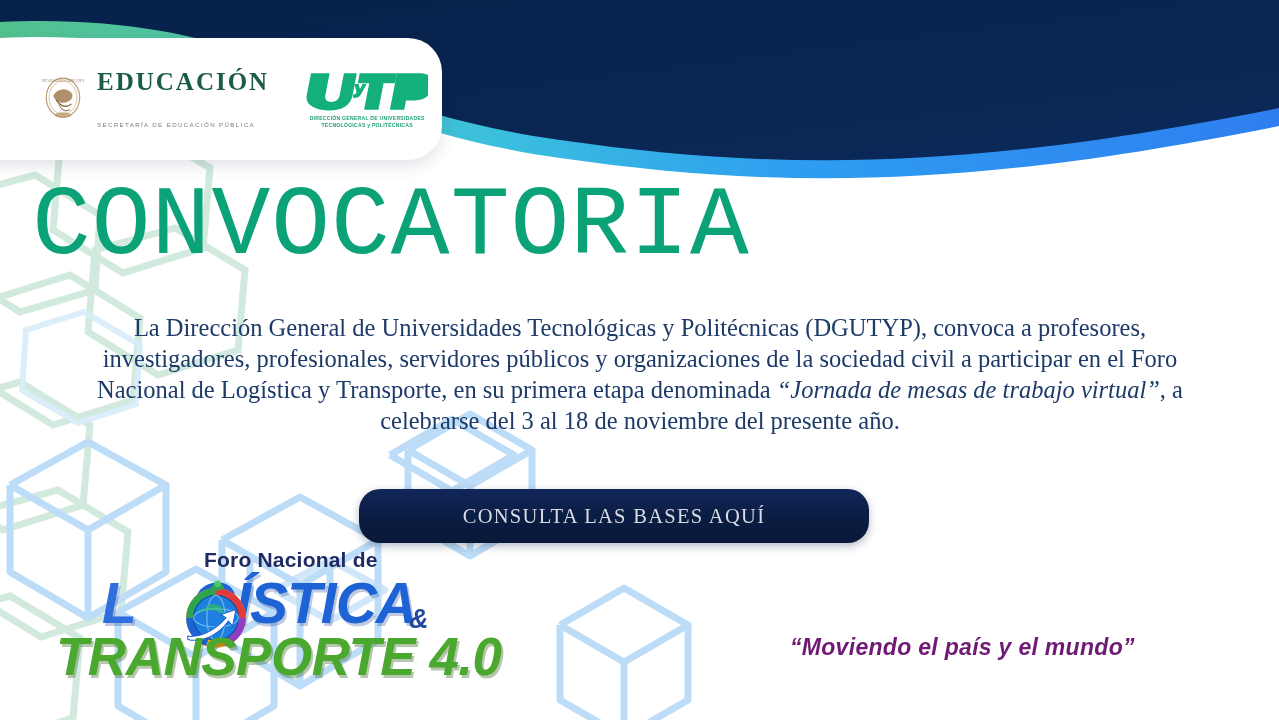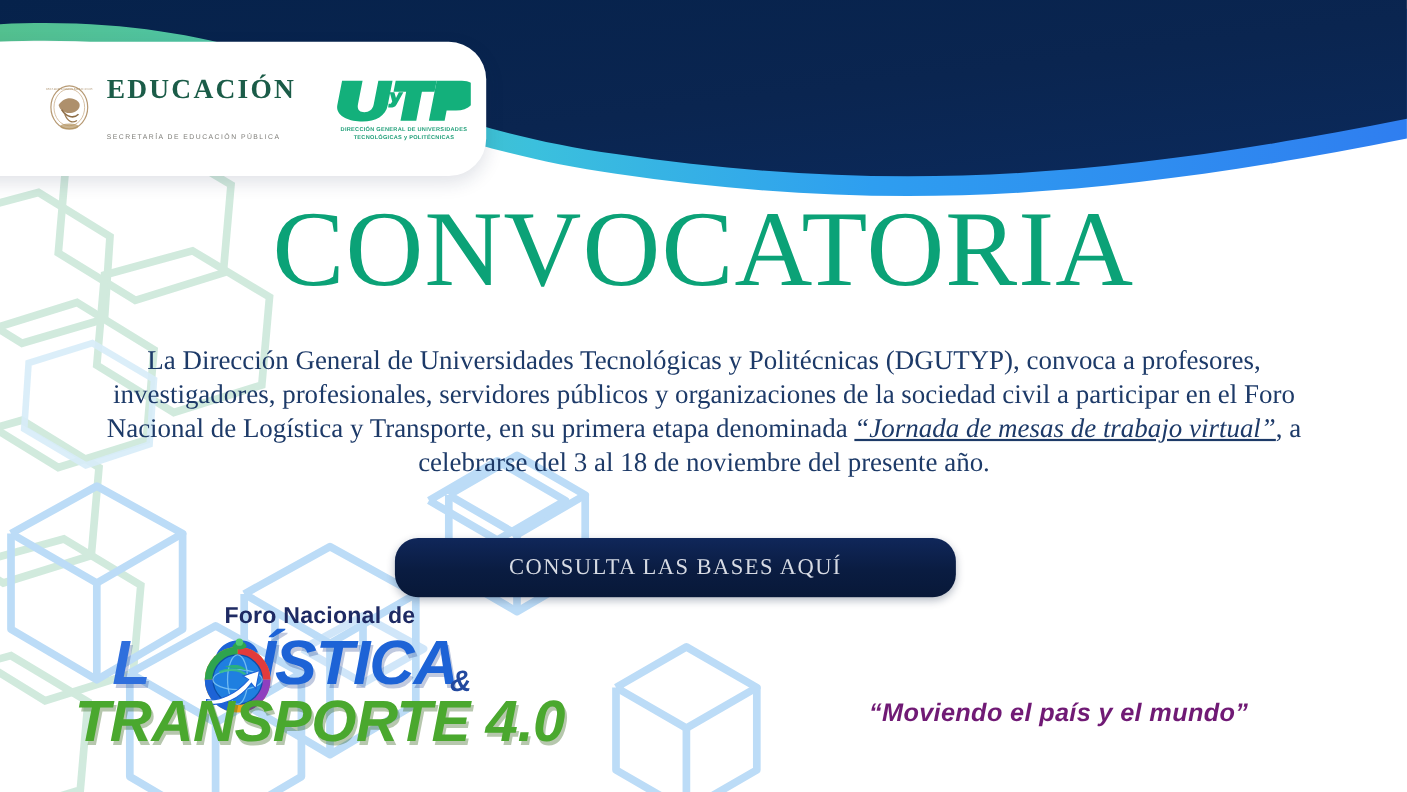--- a/index.html
+++ b/index.html
@@ -43,34 +43,34 @@
   .utp-lockup{display:flex;flex-direction:column;align-items:center;}
   .utp-mark{width:122px;height:43px;}
   .utp-sub{
     font-family:"Liberation Sans", sans-serif;
     font-size:5.1px;letter-spacing:.25px;color:#1e9e77;text-align:center;
     margin-top:3px;line-height:1.45;font-weight:700;width:128px;
   }
 
   
   .title{
-    position:absolute;left:0;right:0;top:178px;z-index:6;text-align:center;
-    font-family:Liberation Serif, serif;
-    font-size:98px;line-height:1;color:#0ba277;letter-spacing:1px;
+    position:absolute;left:0;right:0;top:178px;z-index:6;text-align:left;
+    font-family:Liberation Mono, monospace;
+    font-size:98px;line-height:1;color:#0ba277;letter-spacing:1px;padding-left:32px;
   }
 
   
   .paragraph{
     position:absolute;left:64px;width:1152px;top:312px;z-index:6;
     text-align:center;
     font-family:"Liberation Serif", serif;
     font-size:24.5px;line-height:31px;color:#1d3a68;
   }
   .paragraph b{font-weight:400;}
-  .paragraph i{font-style:italic;text-decoration:underline;}
+  .paragraph i{font-style:italic;}
 
   
   .cta{
     position:absolute;left:359px;top:489px;width:510px;height:54px;z-index:7;
     background:linear-gradient(180deg,#10275a 0%,#0a1c41 55%,#081838 100%);
     border-radius:21px;border:none;cursor:pointer;
     display:flex;align-items:center;justify-content:center;
     box-shadow:0 3px 8px rgba(10,25,60,.30);
   }
   .cta span{
@@ -94,21 +94,21 @@
     white-space:nowrap;
   }
   .foro-log .l1{color:#2f6fdd;}
   .foro-log .gap{display:inline-block;width:56px;}
   .foro-amp{
     position:absolute;left:357px;top:56px;
     font-family:"Liberation Sans", sans-serif;
     font-weight:700;font-style:italic;font-size:27px;color:#23499f;
   }
   .foro-trans{
-    position:absolute;left:16px;top:78px;
+    position:absolute;left:4px;top:78px;
     font-family:"Liberation Sans", sans-serif;
     font-style:italic;font-weight:700;font-size:53px;letter-spacing:-.5px;
     color:#4aa82e;
     text-shadow:2px 3px 0 rgba(45,95,20,.35);
     white-space:nowrap;
   }
   .globe{position:absolute;left:122px;top:30px;width:84px;height:78px;}
 
   
   .tagline{

